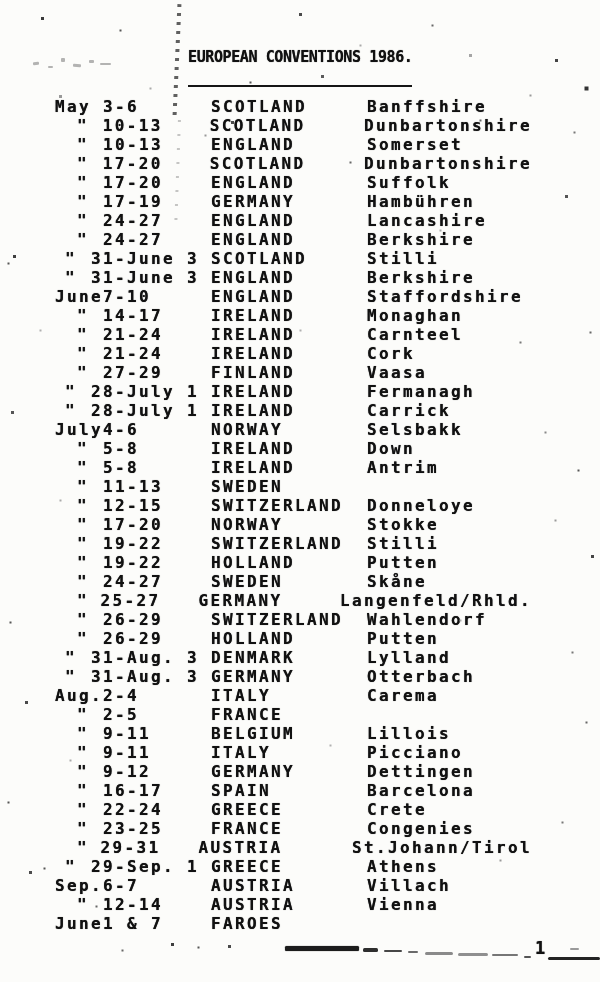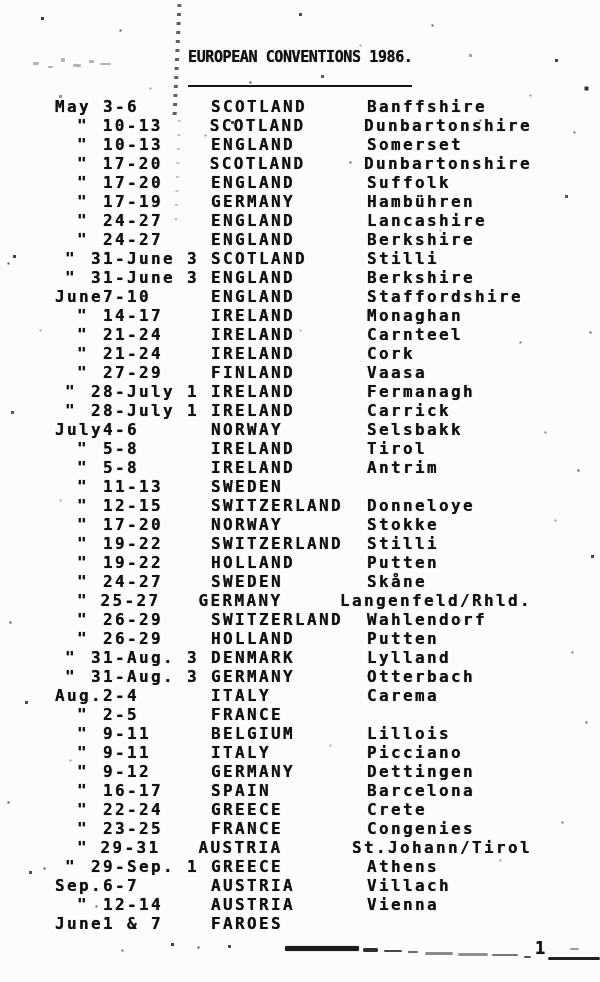--- a/index.html
+++ b/index.html
@@ -229,21 +229,21 @@
     <span class="c-month">July</span>
     <span class="c-date">4-6</span>
     <span class="c-country">NORWAY</span>
     <span class="c-location">Selsbakk</span>
   </div>
 
   <div class="row">
     <span class="c-month quote">"</span>
     <span class="c-date">5-8</span>
     <span class="c-country">IRELAND</span>
-    <span class="c-location">Tirol</span>
+    <span class="c-location">Down</span>
   </div>
 
   <div class="row">
     <span class="c-month quote">"</span>
     <span class="c-date">5-8</span>
     <span class="c-country">IRELAND</span>
     <span class="c-location">Antrim</span>
   </div>
 
   <div class="row">

